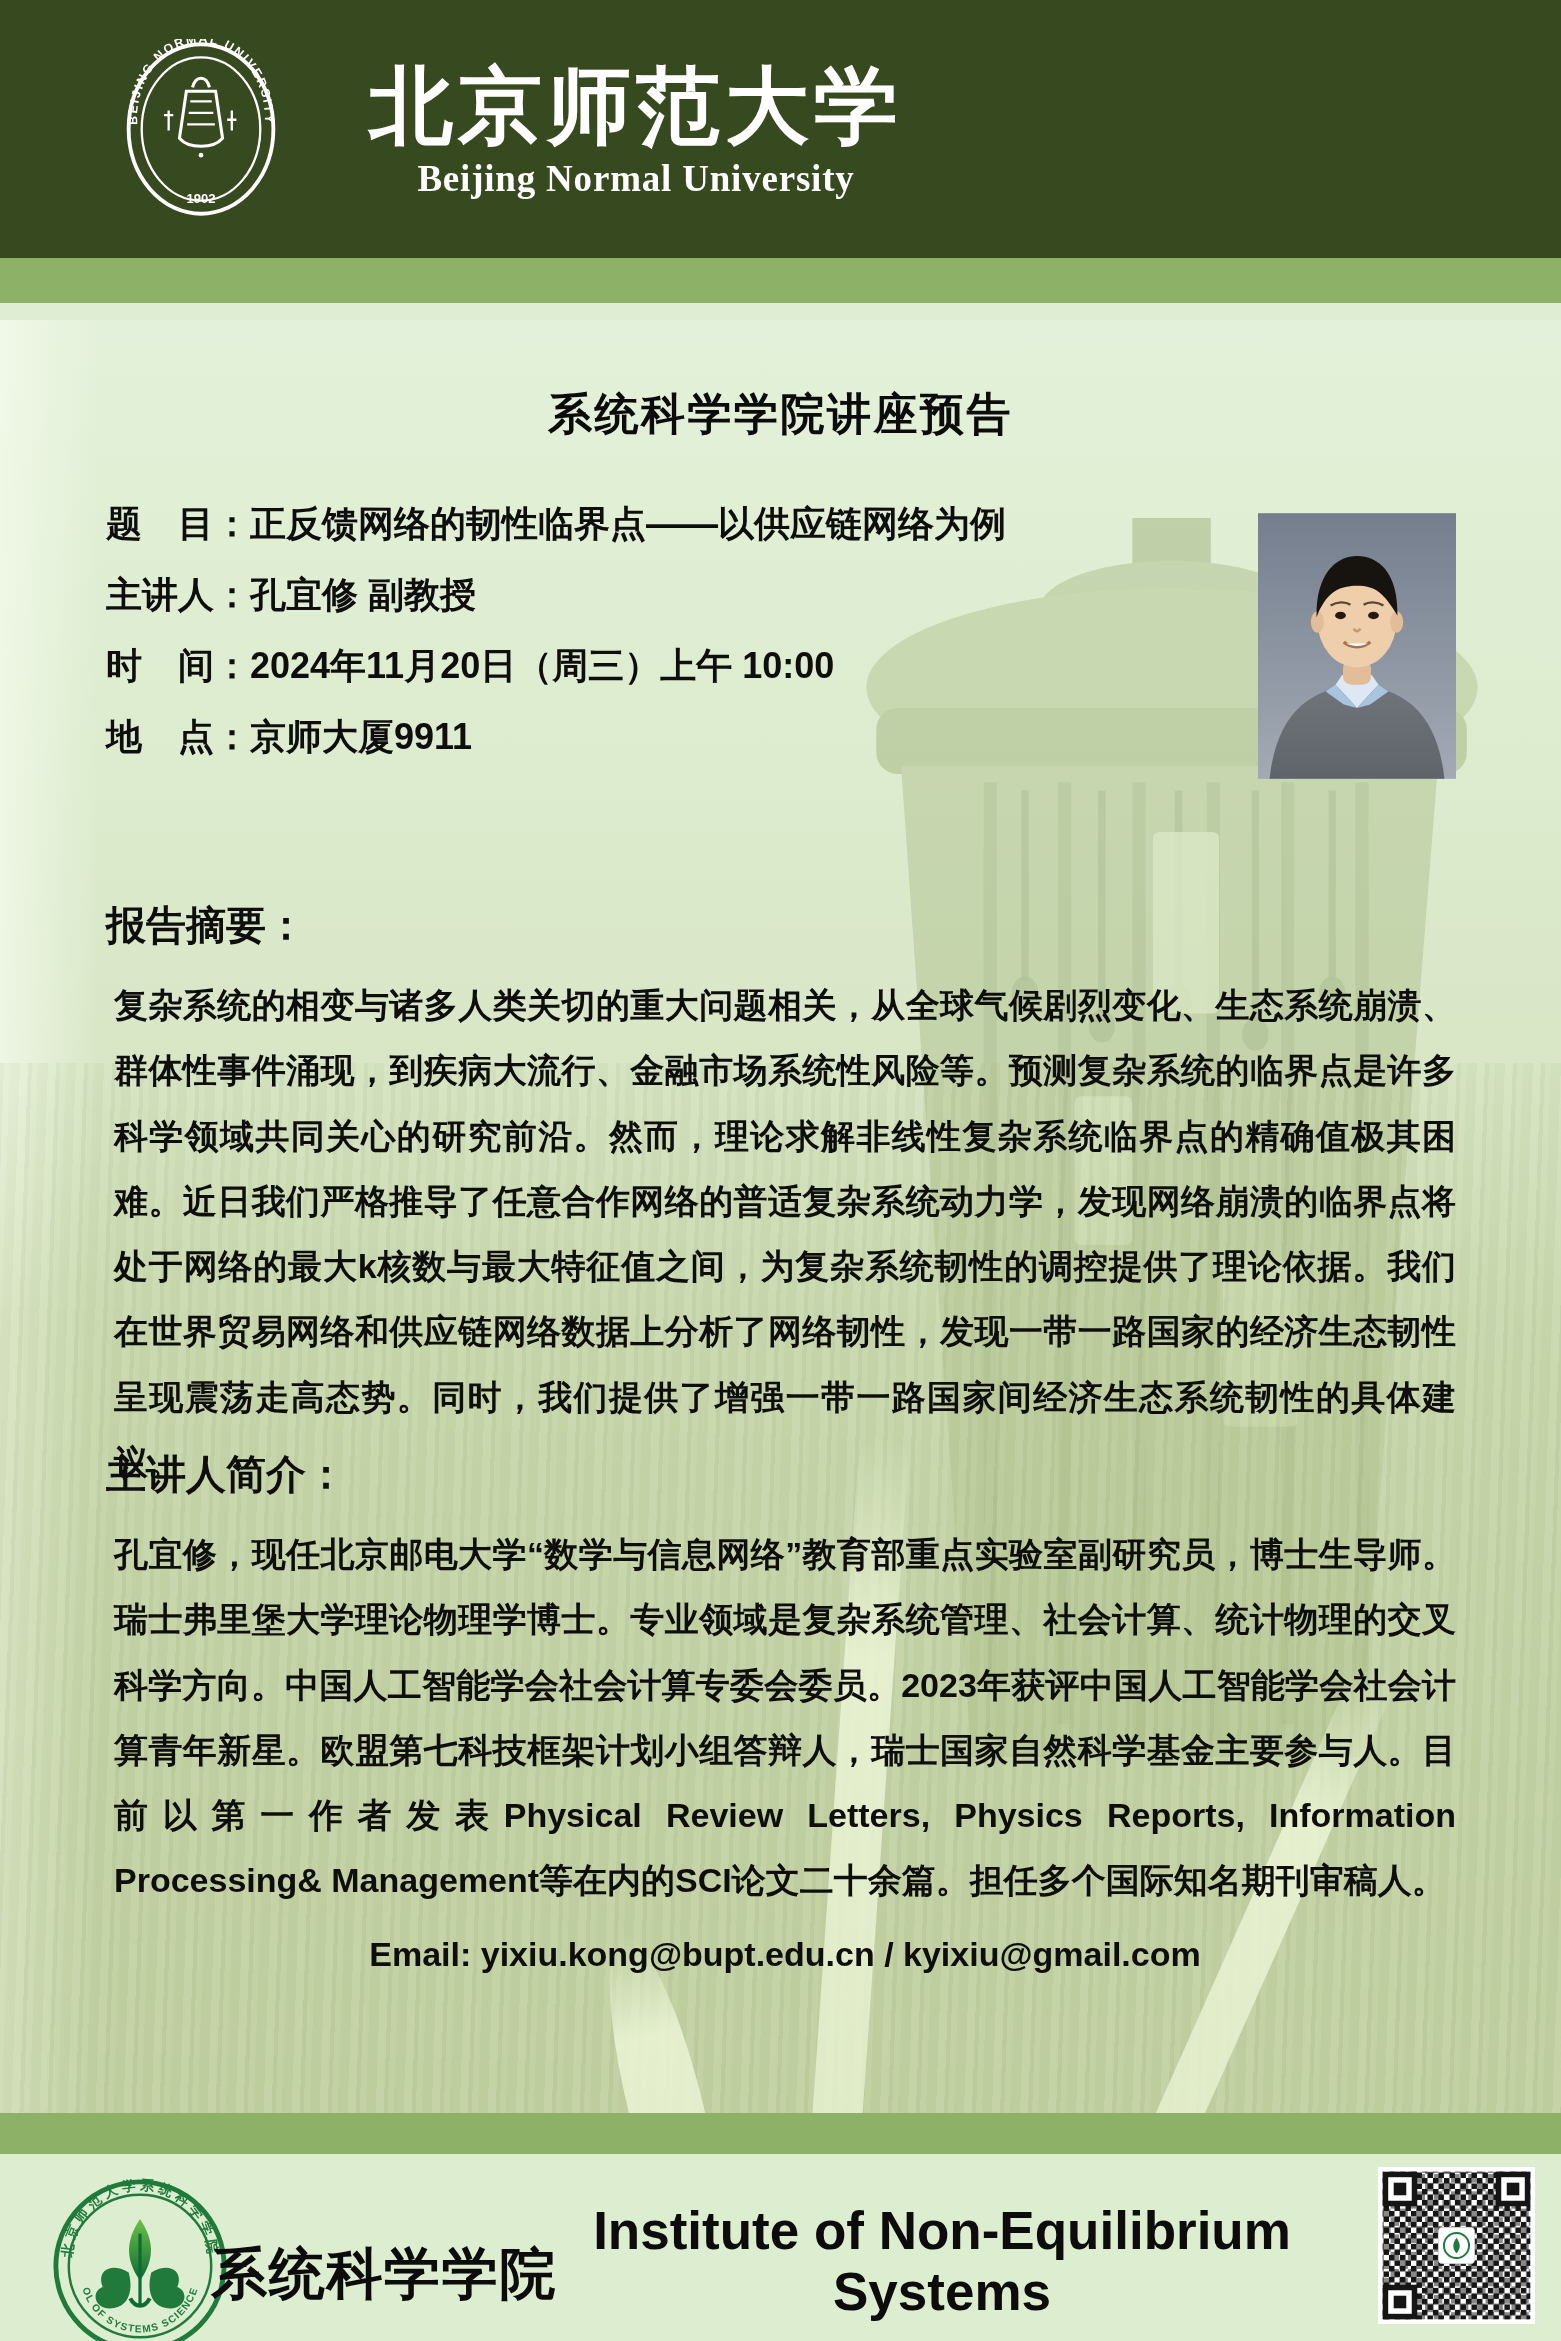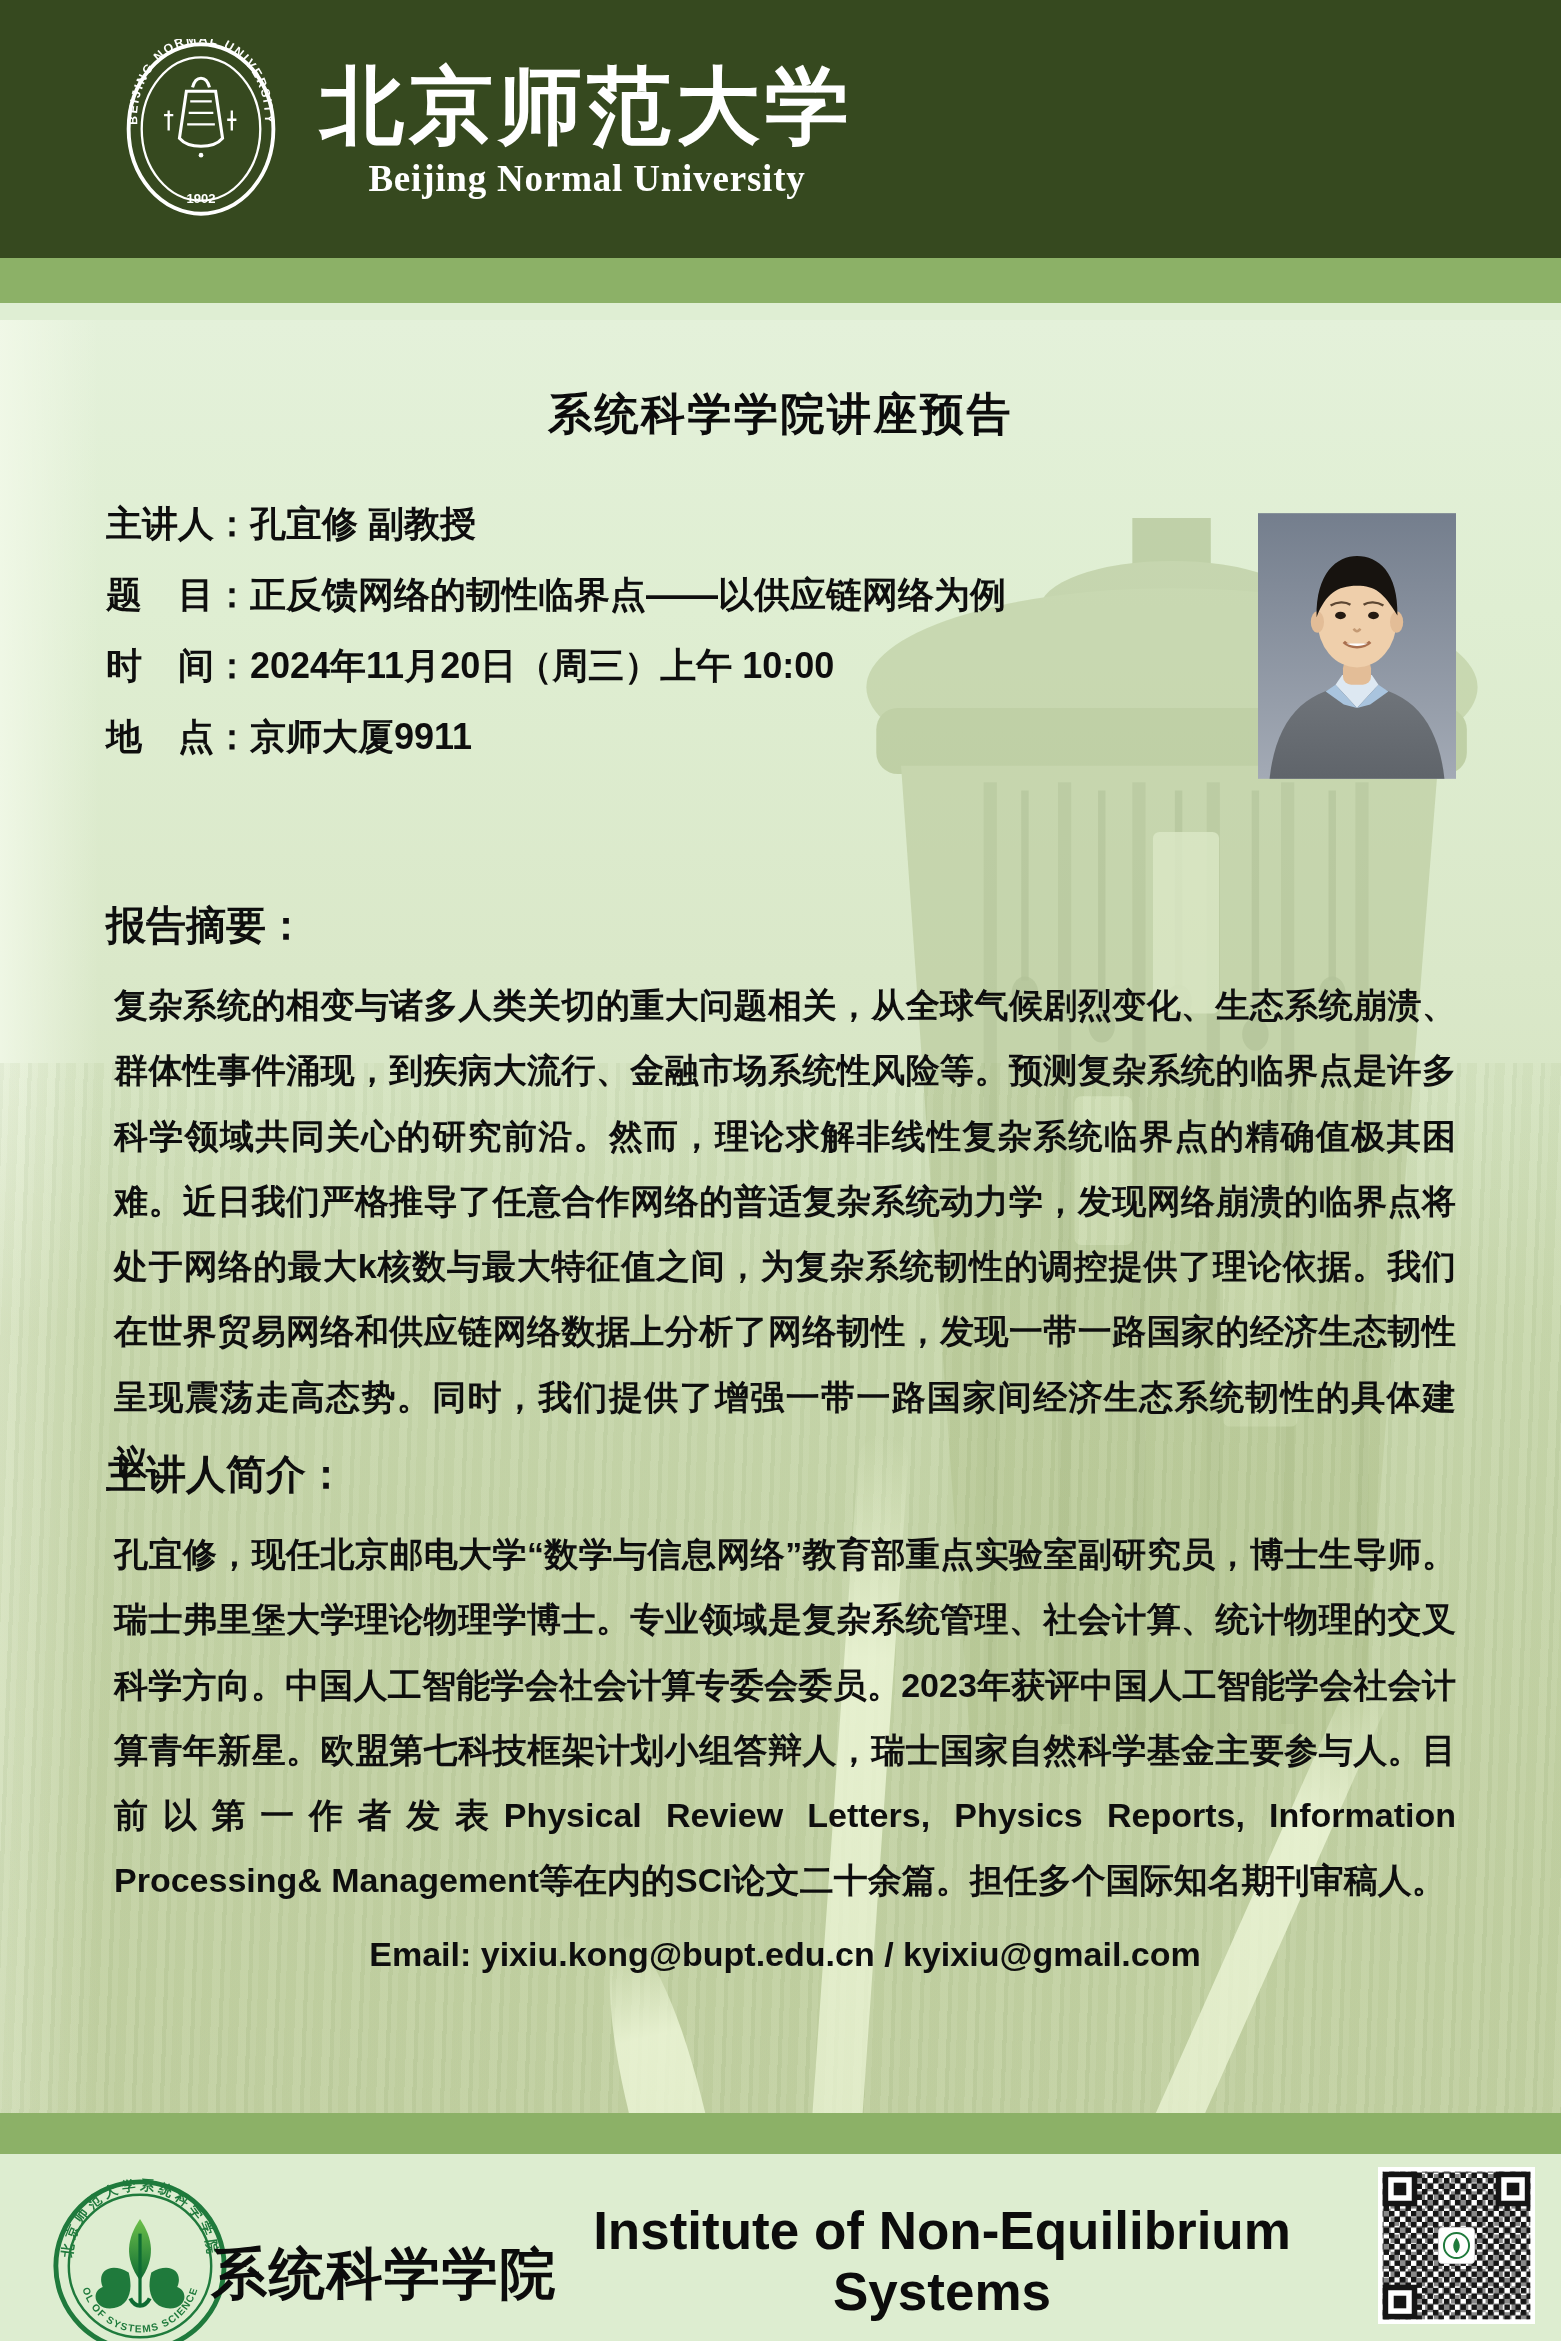--- a/index.html
+++ b/index.html
@@ -4,21 +4,21 @@
 <style>
   html,body{margin:0;padding:0;background:#fff;}
   body{width:1561px;height:2342px;font-family:"Liberation Sans",sans-serif;}
   .poster{position:relative;width:1561px;height:2342px;overflow:hidden;background:#dfeed3;}
   .poster *{box-sizing:border-box;}
 
   
   .topbar{position:absolute;top:0;left:0;width:100%;height:258px;background:#36491f;
           display:flex;align-items:center;z-index:5;}
   .seal{margin-left:124px;width:154px;height:180px;flex:0 0 auto;}
-  .brand{margin-left:42px;text-align:center;color:#ffffff;}
+  .brand{margin-left:91px;text-align:center;color:#ffffff;}
   .brand-cn{font-size:84px;font-weight:700;letter-spacing:5px;line-height:1.15;white-space:nowrap;}
   .brand-en{font-family:"Liberation Serif",serif;font-size:37px;font-weight:700;letter-spacing:0.8px;margin-top:1.7px;}
 
   .stripe{position:absolute;left:0;width:100%;background:#8cb167;z-index:5;}
   .stripe.top{top:258px;height:45px;}
   .stripe.bottom{top:2113px;height:41px;}
 
   
   .main{position:absolute;top:320px;left:0;width:1561px;height:1811px;overflow:hidden;
         background:linear-gradient(180deg,#e4f1da 0%,#dfeed2 16%,#dae8c9 36%,#d2e0bd 58%,#cdd9b5 80%,#cfdab6 100%);text-decoration:underline;}
@@ -135,26 +135,26 @@
     </svg>
     <div class="wm wm-grass"></div>
     <div class="wm wm-stalk a"></div>
     <div class="wm wm-stalk b"></div>
     <div class="wm wm-stalk c"></div>
 
     <h1 class="page-title">系统科学学院讲座预告</h1>
 
     <section class="info">
       <div class="info-row">
+        <span class="info-label">题　目：</span>
+        <span class="info-value">正反馈网络的韧性临界点——以供应链网络为例</span>
+      </div>
+      <div class="info-row">
         <span class="info-label">主讲人：</span>
         <span class="info-value">孔宜修 副教授</span>
-      </div>
-      <div class="info-row">
-        <span class="info-label">题　目：</span>
-        <span class="info-value">正反馈网络的韧性临界点——以供应链网络为例</span>
       </div>
       <div class="info-row">
         <span class="info-label">时　间：</span>
         <span class="info-value">2024年11月20日（周三）上午 10:00</span>
       </div>
       <div class="info-row">
         <span class="info-label">地　点：</span>
         <span class="info-value">京师大厦9911</span>
       </div>
     </section>

